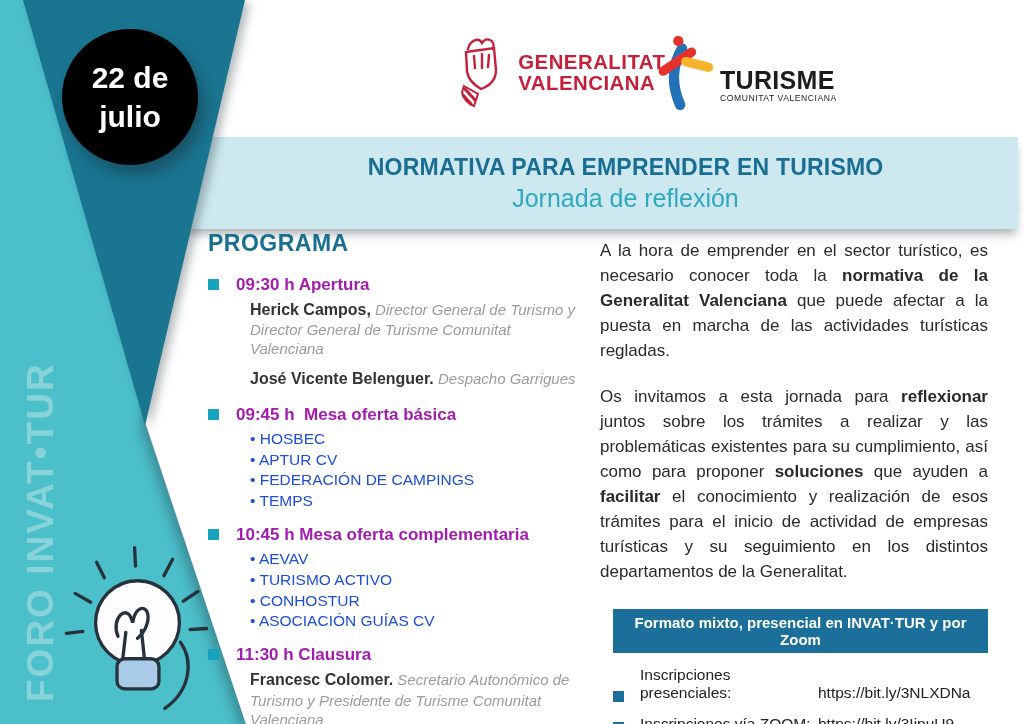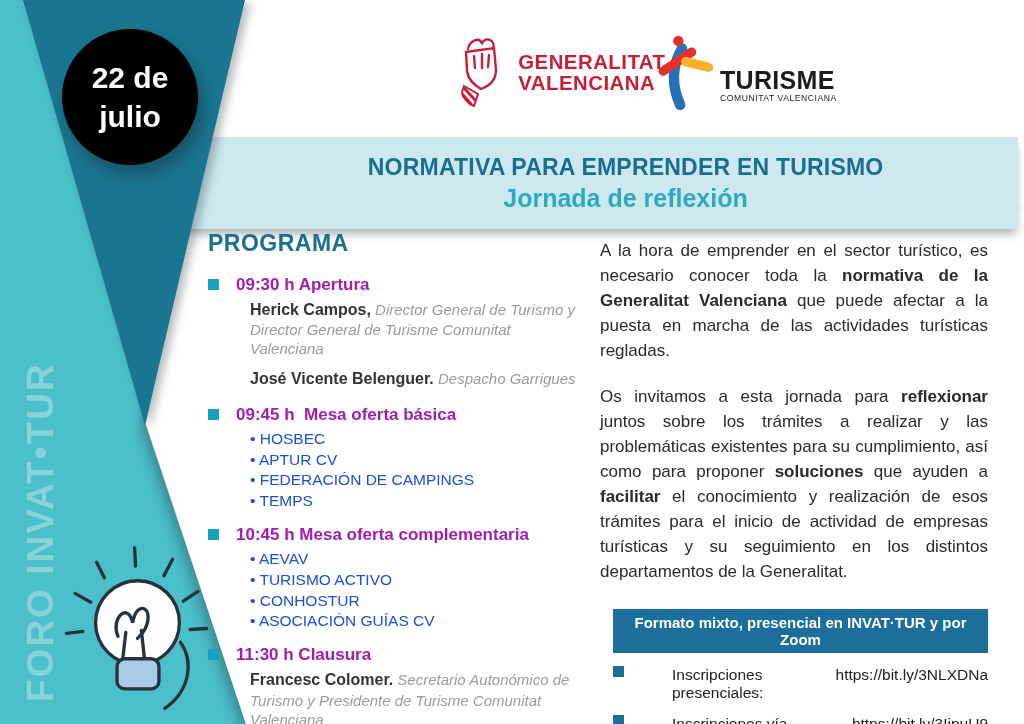--- a/index.html
+++ b/index.html
@@ -19,21 +19,21 @@
     -webkit-clip-path:polygon(191px 210px,1024px 210px,1024px 724px,246px 724px,146px 424px);
     clip-path:polygon(191px 210px,1024px 210px,1024px 724px,246px 724px,146px 424px);}
 
   
   .band{position:absolute;left:185px;top:137px;width:833px;height:92px;z-index:3;
     background:#cde8ef;display:flex;flex-direction:column;justify-content:center;
     align-items:center;padding-left:48px;box-sizing:border-box;
     box-shadow:0 7px 9px -2px rgba(90,100,105,.5);}
   .band-title{color:#1a6e93;font-size:24px;font-weight:bold;letter-spacing:.2px;
     transform:scaleX(.96);white-space:nowrap;}
-  .band-sub{color:#2ea9be;font-size:25px;font-weight:700;margin-top:3px;}
+  .band-sub{color:#2ea9be;font-size:25px;font-weight:400;margin-top:3px;}
 
   
   .tri-wrap{position:absolute;left:0;top:0;width:300px;height:460px;z-index:4;
     filter:drop-shadow(5px 3px 5px rgba(25,40,45,.32));pointer-events:none;}
   .triangle{width:300px;height:460px;background:#1a7590;
     -webkit-clip-path:polygon(23px 0,245px 0,145px 425px);
     clip-path:polygon(23px 0,245px 0,145px 425px);}
   .date-circle{position:absolute;left:62px;top:29px;width:136px;height:136px;z-index:5;
     background:#000000;border-radius:50%;display:flex;flex-direction:column;
     justify-content:center;align-items:center;color:#ffffff;font-weight:bold;
@@ -69,21 +69,21 @@
   .sp-role{color:#9b9b9b;font-style:italic;}
   .sub{margin:0 0 3px 0;color:#1d4ed8;font-size:15.5px;line-height:1.15;}
 
   
   .rightcol{position:absolute;left:600px;top:238px;width:388px;z-index:6;}
   .intro-p{margin:0 0 21px 0;color:#2a2a2a;font-size:17px;line-height:25px;
     text-align:justify;}
   .intro-p .bold{font-weight:bold;}
   .banner{margin:25px 0 13px 13px;background:#1c6f9a;color:#ffffff;font-weight:bold;
     font-size:15px;text-align:center;padding:5px 14px;}
-  .insc-row{display:flex;align-items:flex-start;margin:0 0 13px 13px;gap:32px;}
+  .insc-row{display:flex;align-items:flex-end;margin:0 0 13px 13px;}
   .insc-row .sq-b{width:11px;height:11px;flex:0 0 11px;background:#1c6f9a;}
   .insc-label{margin-left:16px;width:178px;color:#222222;font-size:15.5px;}
   .insc-url{color:#222222;font-size:15.5px;}
 </style>
 </head>
 <body>
 
 <div id="flyer">
 
   <div class="teal-band"></div>

